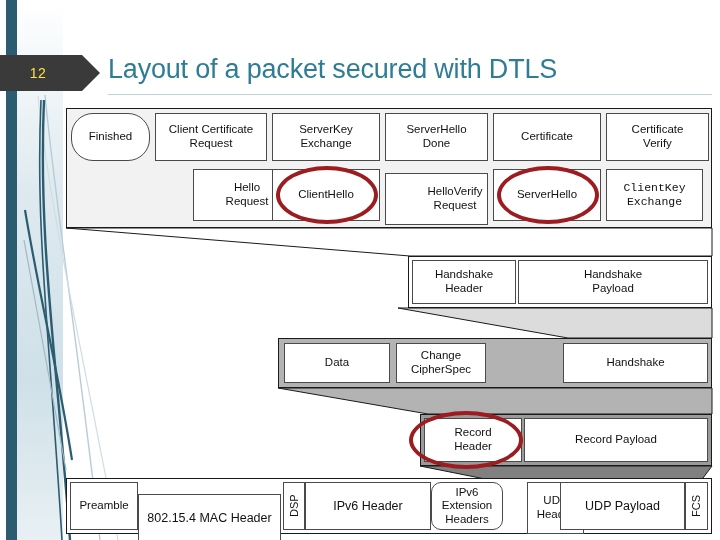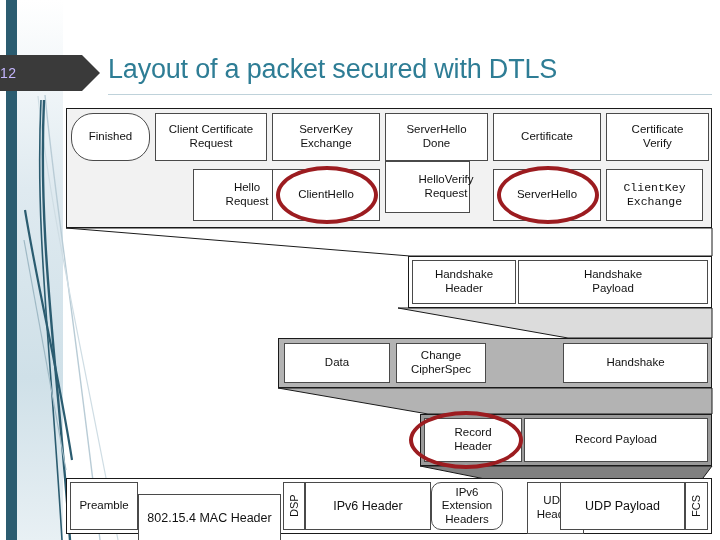--- a/index.html
+++ b/index.html
@@ -50,25 +50,25 @@
 
   
   .title-badge {
     position: absolute;
     left: 0;
     top: 55px;
     width: 100px;
     height: 36px;
     background: #3a3a3a;
     clip-path: polygon(0 0, 82% 0, 100% 50%, 82% 100%, 0 100%);
-    color: #c4b5fd;
+    color: #fde047;
     font-size: 14px;
     display: flex;
     align-items: center;
-    justify-content: flex-start;
+    justify-content: center;
     padding-right: 24px;
     box-sizing: border-box;
     letter-spacing: .5px;
   }
   .title-text {
     position: absolute;
     left: 108px;
     top: 54px;
     font-size: 27px;
     color: #2e7d95;
@@ -174,21 +174,21 @@
 Exchange</div>
     <div class="cell" style="left:385px; top:113px; width:103px; height:48px;">ServerHello
 Done</div>
     <div class="cell" style="left:493px; top:113px; width:108px; height:48px;">Certificate</div>
     <div class="cell" style="left:606px; top:113px; width:103px; height:48px;">Certificate
 Verify</div>
 
     <div class="cell" style="left:155px; top:169px; width:108px; height:52px;margin-left:38px;">Hello
 Request</div>
     <div class="cell" style="left:272px; top:169px; width:108px; height:52px;">ClientHello</div>
-    <div class="cell" style="left:385px; top:161px; width:85px; height:52px;padding-left:40px;">HelloVerify
+    <div class="cell" style="left:385px; top:173px; width:103px; height:52px;padding-left:40px;">HelloVerify
 Request</div>
     <div class="cell" style="left:493px; top:169px; width:108px; height:52px;">ServerHello</div>
     <div class="cell" style="left:606px; top:169px; width:97px; height:52px;font-family:Liberation Mono, monospace;">ClientKey
 Exchange</div>
 
     <div class="ellipse" style="left:276px; top:166px; width:102px; height:58px;"></div>
     <div class="ellipse" style="left:497px; top:166px; width:102px; height:58px;"></div>
 
     <div class="band shade-plain" style="left:408px; top:256px; width:304px; height:52px;"></div>
     <div class="cell" style="left:412px; top:260px; width:104px; height:44px;">Handshake

